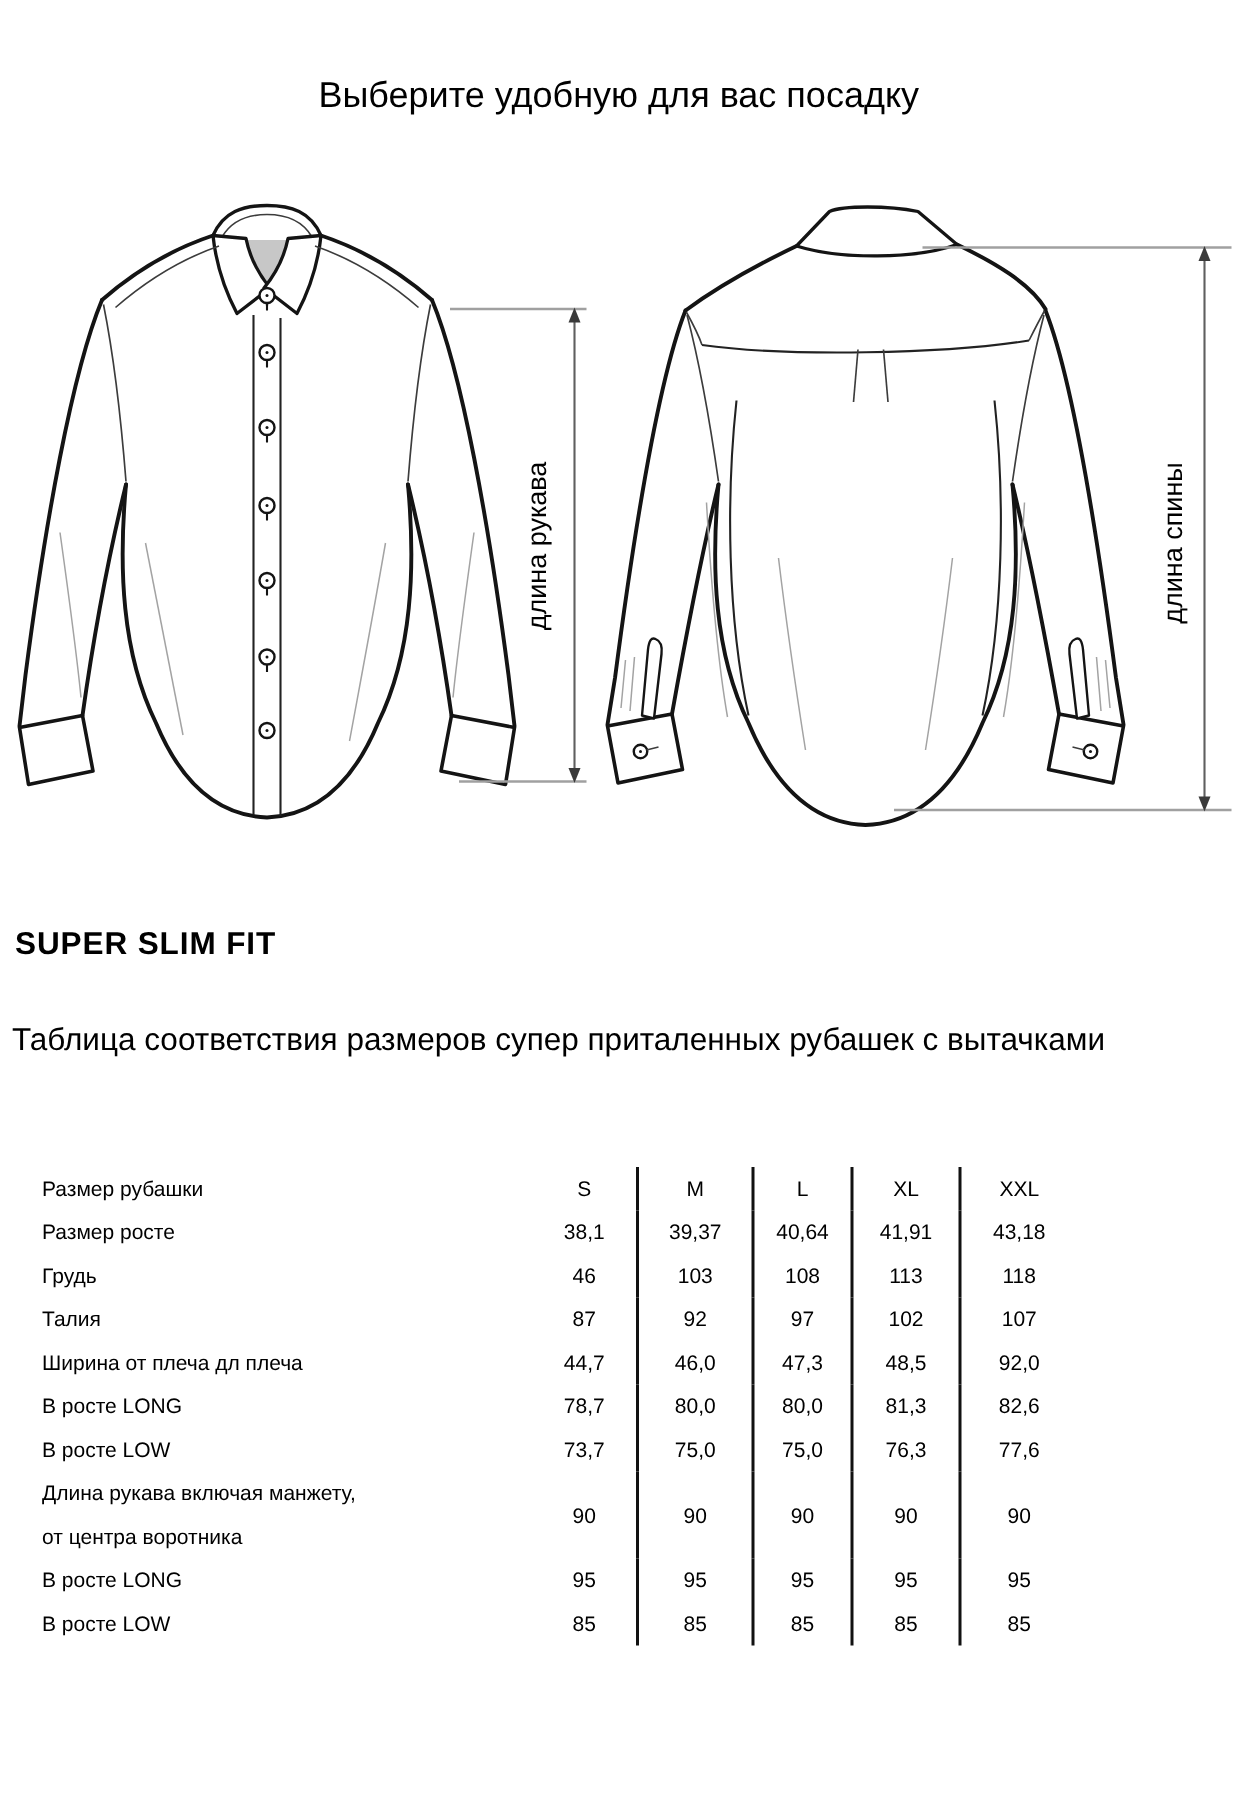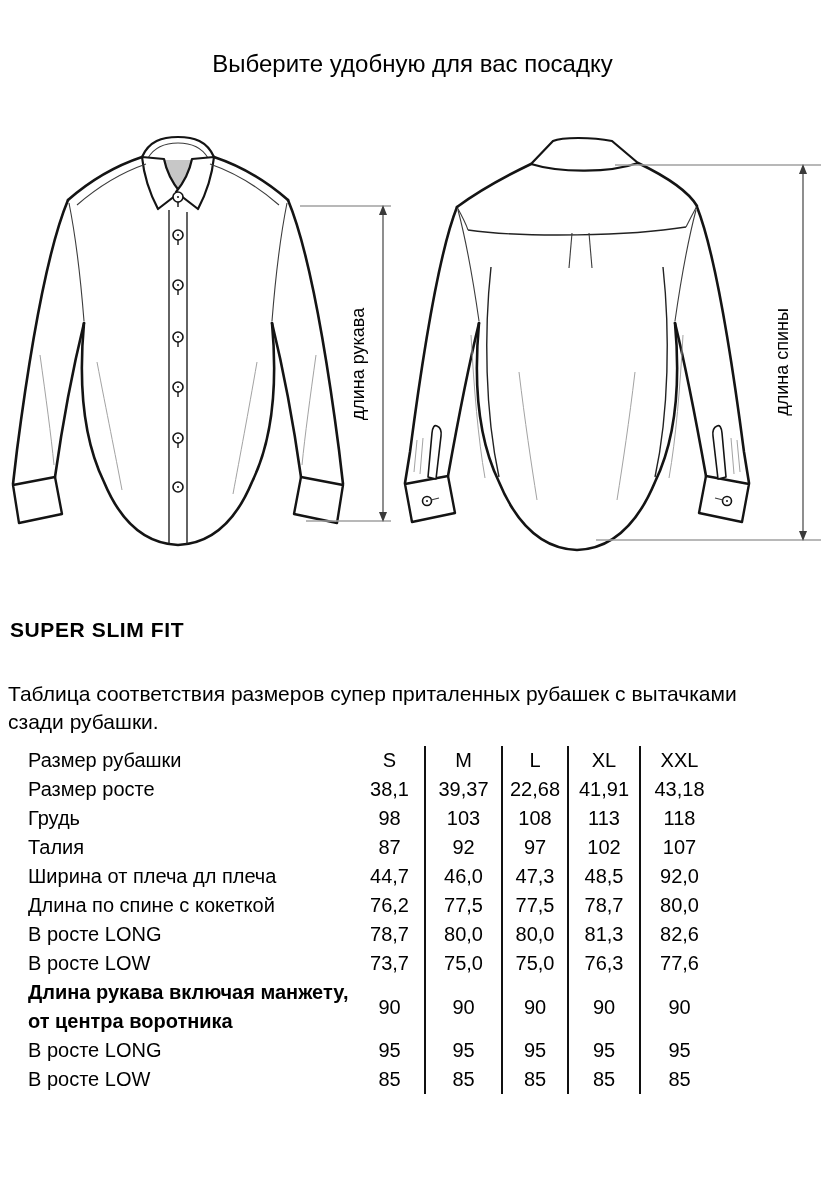--- a/index.html
+++ b/index.html
@@ -5,25 +5,25 @@
   html,body{margin:0;padding:0;background:#fff;}
   .page{position:relative;width:825px;height:1200px;background:#fff;overflow:hidden;
         font-family:"Liberation Sans",sans-serif;color:#000;padding-left:24px;}
   .title{position:absolute;top:50px;left:0;width:825px;text-align:center;
          font-size:24px;line-height:28px;}
   .fig{position:absolute;top:120px;}
   #fig-front{left:0;}
   #fig-back{left:400px;}
   .heading{position:absolute;left:10px;top:618px;font-size:21px;font-weight:bold;letter-spacing:.6px;}
   .desc{position:absolute;left:8px;top:660px;font-size:21px;line-height:28px;margin-top:20px;}
-  table.size{position:absolute;left:28px;top:746px;border-collapse:collapse;table-layout:fixed;
-             font-size:20px;}
+  table.size{position:absolute;left:28px;top:778px;border-collapse:collapse;table-layout:fixed;
+             font-size:14px;}
   table.size td{padding:0;height:29px;vertical-align:middle;line-height:29px;}
   td.lbl{width:327px;text-align:left;padding-left:2px;}
-  td.lbl .l2{line-height:29px;font-weight:bold;}
+  td.lbl .l2{line-height:29px;}
   td.val{text-align:center;}
   td.val + td.val{border-left:2px solid #111;}
   col.c-s{width:70px}col.c-m{width:77px}col.c-l{width:66px}col.c-xl{width:72px}col.c-xxl{width:78px}
 
   
   .fillonly{fill:#fff;stroke:none}
   .fillwhite{fill:#fff}
   .outline{fill:none;stroke:#141414;stroke-width:2.6;stroke-linecap:round;stroke-linejoin:round}
   .outline2{fill:none;stroke:#141414;stroke-width:2.2;stroke-linejoin:round}
   .cuff{fill:#fff;stroke:#141414;stroke-width:2.4;stroke-linejoin:round}
@@ -188,21 +188,20 @@
       <line class="dimv" x1="403" y1="51" x2="403" y2="414"></line>
       <polygon class="arrow" points="403,44 399,54 407,54"></polygon>
       <polygon class="arrow" points="403,421 399,411 407,411"></polygon>
       <text class="dimtext" transform="translate(388,242) rotate(-90)" text-anchor="middle">длина спины</text>
     </g>
   </svg>
 
   <div class="heading">SUPER SLIM FIT</div>
   <div class="desc">
     <div>Таблица соответствия размеров супер приталенных рубашек с вытачками</div>
-    <div>сзади рубашки.</div>
   </div>
 
   <table class="size">
     <colgroup>
       <col>
         <col class="c-s">
         <col class="c-m">
         <col class="c-l">
         <col class="c-xl">
         <col class="c-xxl">
@@ -213,27 +212,27 @@
       <td class="val">S</td>
       <td class="val">M</td>
       <td class="val">L</td>
       <td class="val">XL</td>
       <td class="val">XXL</td>
     </tr>
     <tr>
       <td class="lbl">Размер росте</td>
       <td class="val">38,1</td>
       <td class="val">39,37</td>
-      <td class="val">22,68</td>
+      <td class="val">40,64</td>
       <td class="val">41,91</td>
       <td class="val">43,18</td>
     </tr>
     <tr>
       <td class="lbl">Грудь</td>
-      <td class="val">98</td>
+      <td class="val">46</td>
       <td class="val">103</td>
       <td class="val">108</td>
       <td class="val">113</td>
       <td class="val">118</td>
     </tr>
     <tr>
       <td class="lbl">Талия</td>
       <td class="val">87</td>
       <td class="val">92</td>
       <td class="val">97</td>
@@ -242,28 +241,20 @@
     </tr>
     <tr>
       <td class="lbl">Ширина от плеча дл плеча</td>
       <td class="val">44,7</td>
       <td class="val">46,0</td>
       <td class="val">47,3</td>
       <td class="val">48,5</td>
       <td class="val">92,0</td>
     </tr>
     <tr>
-      <td class="lbl">Длина по спине с кокеткой</td>
-      <td class="val">76,2</td>
-      <td class="val">77,5</td>
-      <td class="val">77,5</td>
-      <td class="val">78,7</td>
-      <td class="val">80,0</td>
-    </tr>
-    <tr>
       <td class="lbl">В росте LONG</td>
       <td class="val">78,7</td>
       <td class="val">80,0</td>
       <td class="val">80,0</td>
       <td class="val">81,3</td>
       <td class="val">82,6</td>
     </tr>
     <tr>
       <td class="lbl">В росте LOW</td>
       <td class="val">73,7</td>

